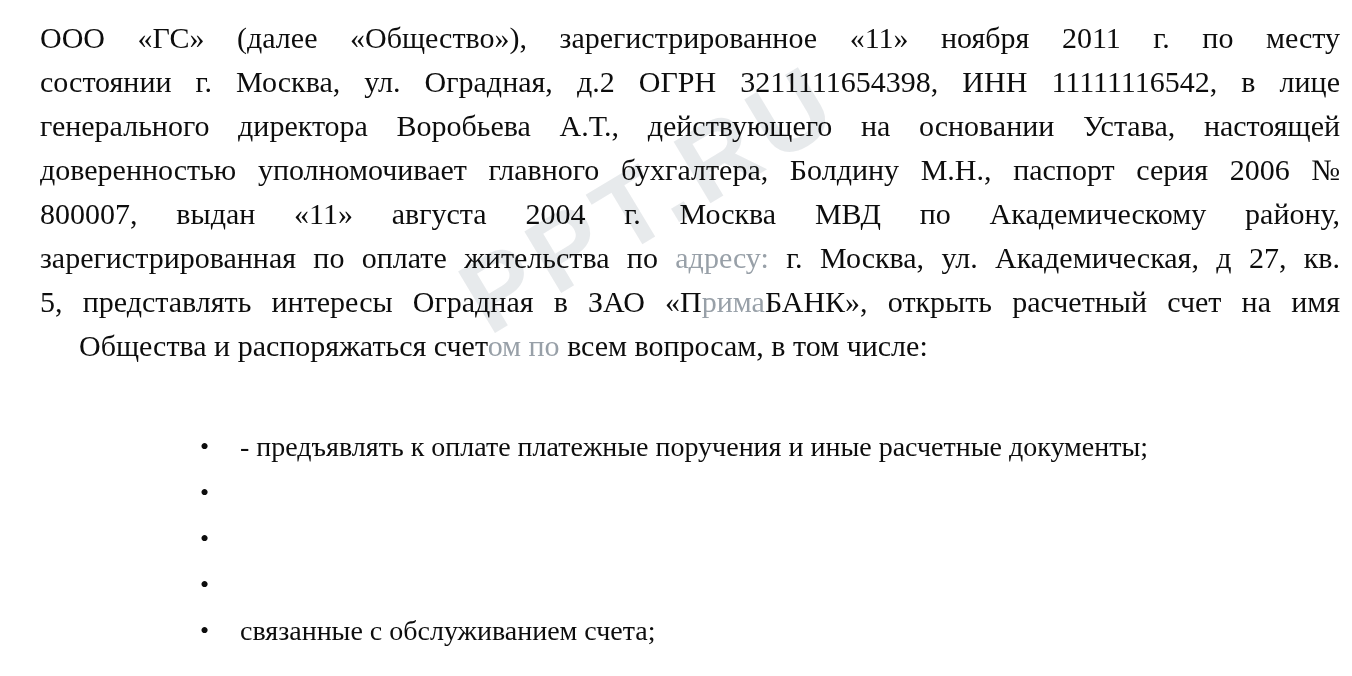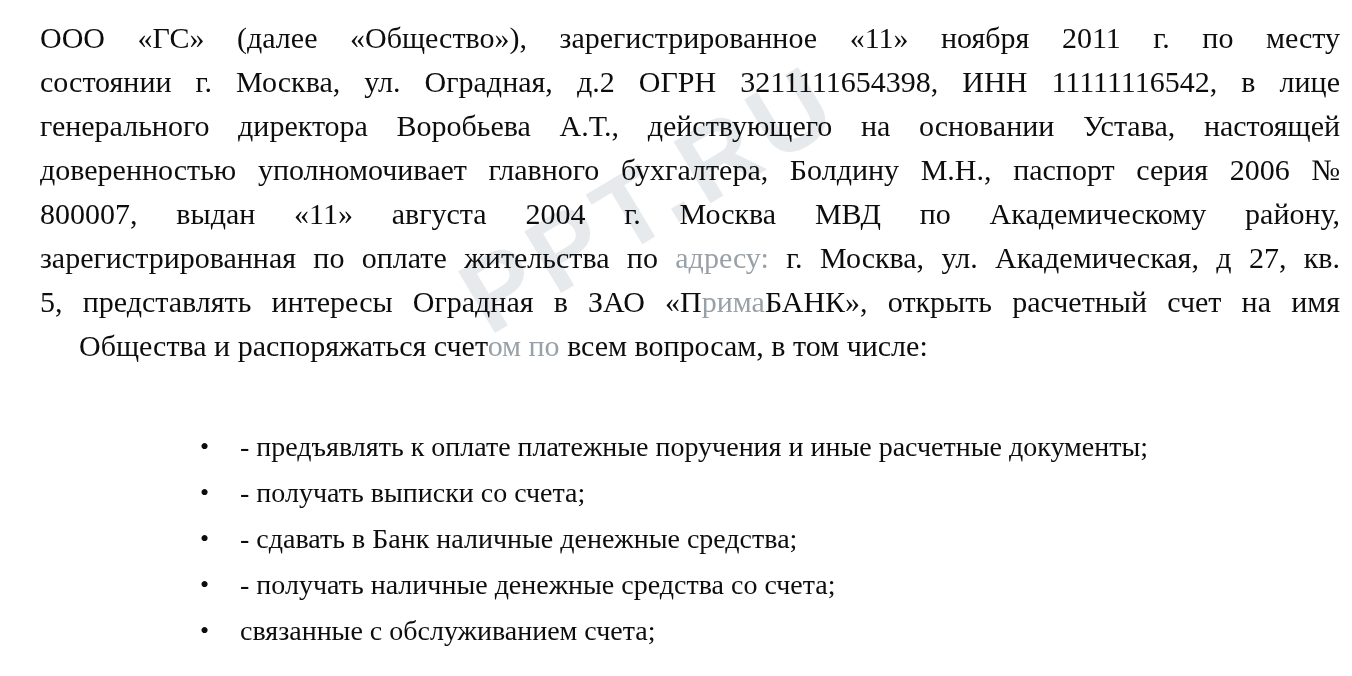--- a/index.html
+++ b/index.html
@@ -103,35 +103,26 @@
     </div>
   <div class="blist">
       <div class="bitem">
         <span class="bmark">•</span>
         <div class="btext">
           <div class="bline">- предъявлять к оплате платежные поручения и иные расчетные документы;</div>
         </div>
       </div>
       <div class="bitem">
         <span class="bmark">•</span>
-        <div class="btext">
-          <div class="bline">- получать выписки со счета;</div>
-        </div>
       </div>
       <div class="bitem">
         <span class="bmark">•</span>
-        <div class="btext">
-          <div class="bline">- сдавать в Банк наличные денежные средства;</div>
-        </div>
       </div>
       <div class="bitem">
         <span class="bmark">•</span>
-        <div class="btext">
-          <div class="bline">- получать наличные денежные средства со счета;</div>
-        </div>
       </div>
       <div class="bitem">
         <span class="bmark">•</span>
         <div class="btext">
           <div class="bline">связанные с обслуживанием счета;</div>
         </div>
       </div>
     </div>
 </div>
 

